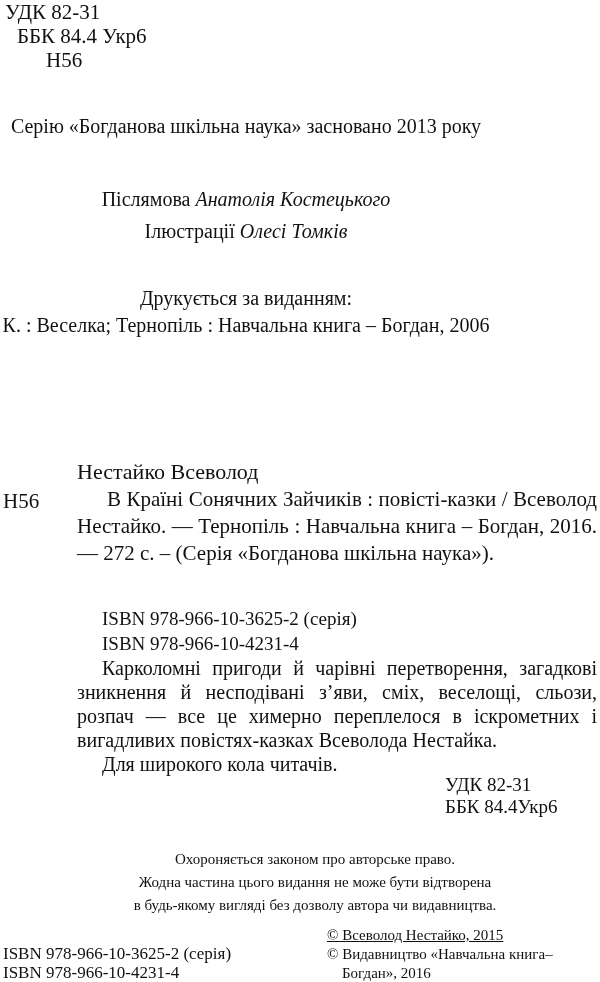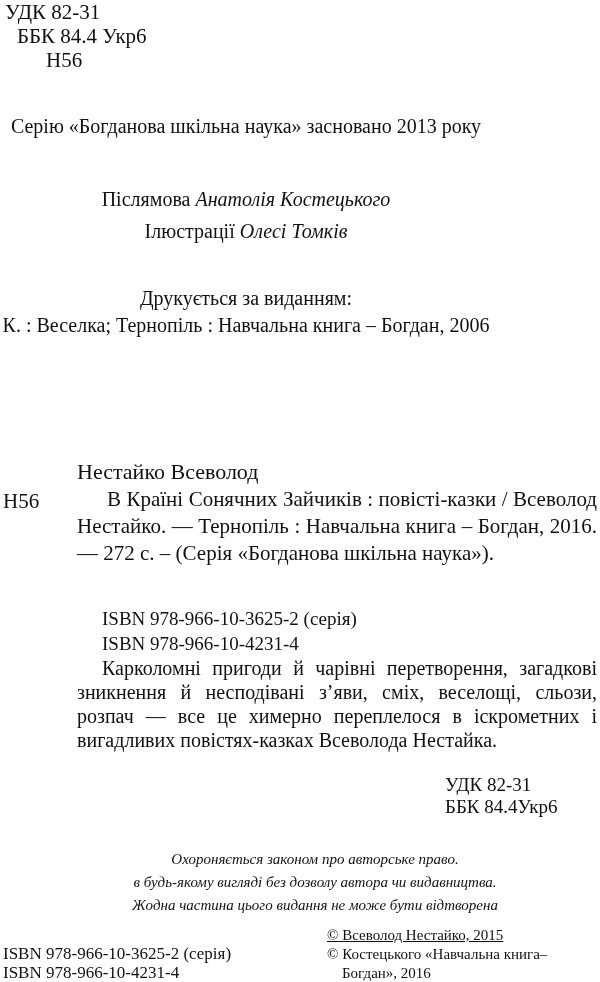--- a/index.html
+++ b/index.html
@@ -41,21 +41,21 @@
     position: absolute; left: 77px; width: 520px; top: 656px;
     font-size: 20px; line-height: 24px; text-align: justify; white-space: normal;
   }
   .annot p { margin: 0; text-indent: 25px; }
 
   #udk-bot { left: 445px; top: 774px; font-size: 19px; }
   #bbk-bot { left: 445px; top: 796px; font-size: 19px; }
 
   .copyright-note {
     position: absolute; left: 95px; width: 440px; top: 848px;
-    font-size: 15px; line-height: 23px; text-align: center; font-style: italic;
+    font-size: 15px; line-height: 23px; text-align: center; 
   }
   .copyright-note div { white-space: nowrap; }
 
   #isbn-f1 { left: 3px; top: 944px; font-size: 17px; }
   #isbn-f2 { left: 3px; top: 963px; font-size: 17px; }
   #copy1 { left: 327px; top: 927px; font-size: 15px; text-decoration: underline; }
   #copy2 { left: 327px; top: 946px; font-size: 15px; }
   #copy3 { left: 342px; top: 965px; font-size: 15px; }
 </style>
 </head>
@@ -81,28 +81,29 @@
 <div class="abs" id="h56-main">Н56</div>
 <div class="biblio">
   <span class="indent"></span><span>В Країні Сонячних Зайчиків : повісті-казки / Всеволод Нестайко. — Тернопіль : Навчальна книга – Богдан, 2016. — 272 с. – (Серія «Богданова шкільна наука»).</span>
 </div>
 
 <div class="abs bold" id="isbn-b1">ISBN 978-966-10-3625-2 (серія)</div>
 <div class="abs bold" id="isbn-b2">ISBN 978-966-10-4231-4</div>
 
 <div class="annot">
   <p>Карколомні пригоди й чарівні перетворення, загадкові зникнення й несподівані з’яви, сміх, веселощі, сльози, розпач — все це химерно переплелося в іскрометних і вигадливих повістях-казках Всеволода Нестайка.</p>
+  <p>Для широкого кола читачів.</p>
 </div>
 
 <div class="abs bold" id="udk-bot">УДК 82-31</div>
 <div class="abs bold" id="bbk-bot">ББК 84.4Укр6</div>
 
 <div class="copyright-note">
   <div>Охороняється законом про авторське право.</div>
+  <div>Жодна частина цього видання не може бути відтворена</div>
   <div>в будь-якому вигляді без дозволу автора чи видавництва.</div>
-  <div>Жодна частина цього видання не може бути відтворена</div>
 </div>
 
 <div class="abs" id="isbn-f1">ISBN 978-966-10-3625-2 (серія)</div>
 <div class="abs" id="isbn-f2">ISBN 978-966-10-4231-4</div>
 <div class="abs" id="copy1">© Всеволод Нестайко, 2015</div>
-<div class="abs" id="copy2">© Костецького «Навчальна книга–</div>
+<div class="abs" id="copy2">© Видавництво «Навчальна книга–</div>
 <div class="abs" id="copy3">Богдан», 2016</div>
 
 </body></html>

